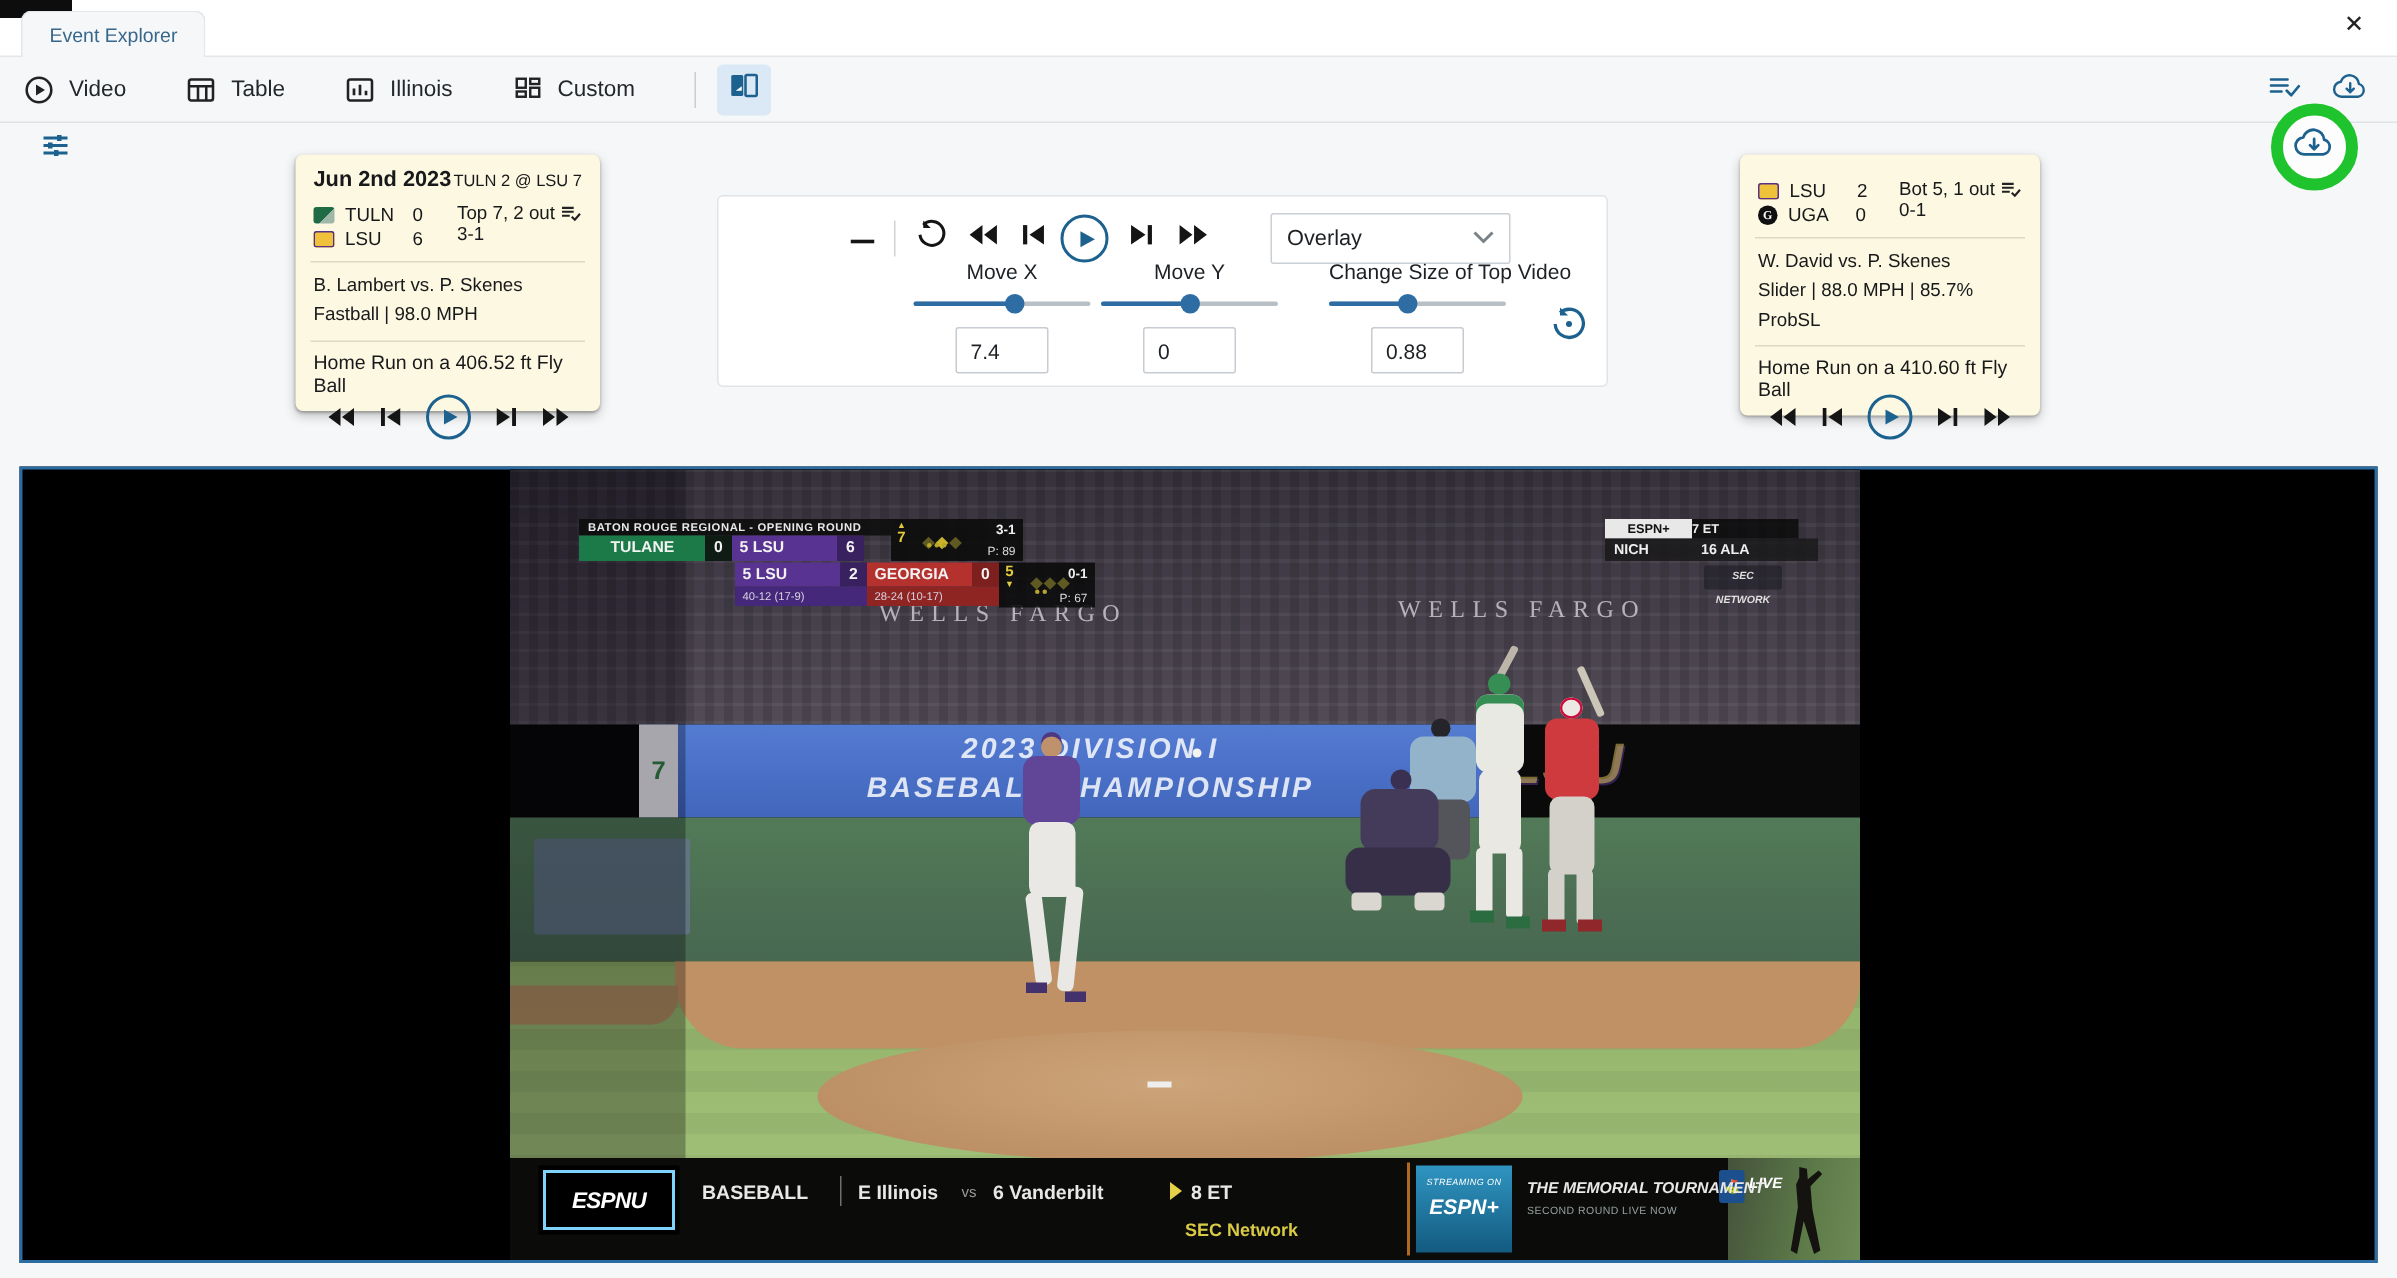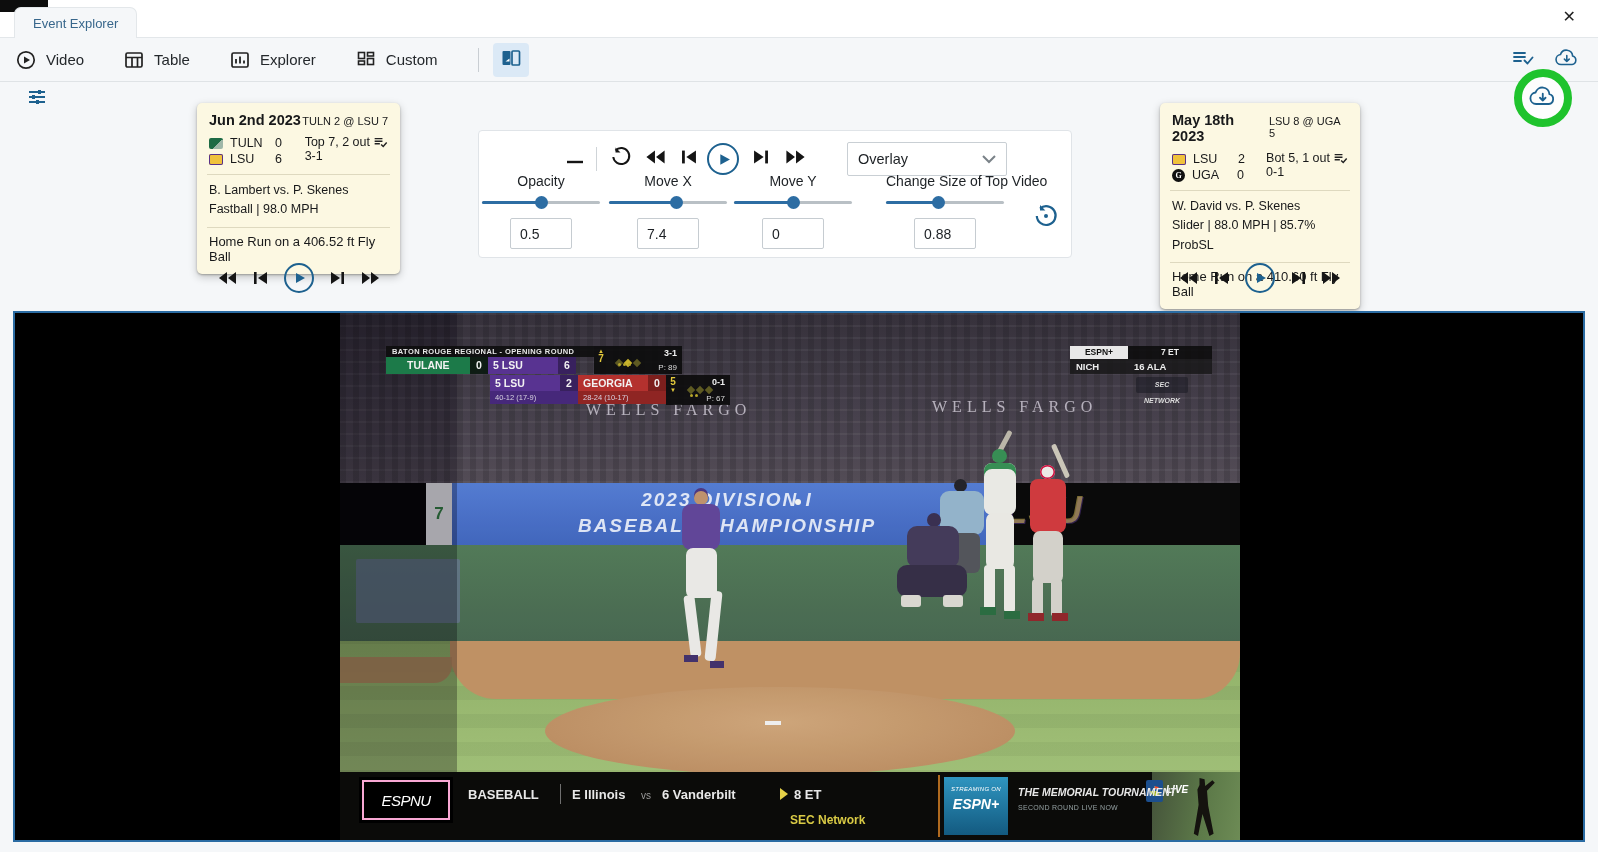--- a/index.html
+++ b/index.html
@@ -155,32 +155,32 @@
   .dots { position:absolute; left:24px; bottom:4px; }
   .dot { display:inline-block; width:3px; height:3px; border-radius:50%; background:#b7a62a; margin-right:2px; }
   .bug2 { left:150px; top:62px; }
   .bug-sub { display:flex; height:13px; line-height:13px; font-size:7.5px; color:#d8d2e2; }
   .s-lsu { width:88px; background:#46287a; padding-left:5px; }
   .s-uga { width:88px; background:#8f2523; padding-left:5px; }
   .bug2-side { left:176px; top:0; width:64px; height:30px; }
   .bug3 { left:730px; top:33px; }
   .bug3 .r1 { display:flex; height:13px; line-height:13px; font-size:8.5px; font-weight:bold; }
   .c-espnp { width:58px; background:#e8e8e8; color:#111; text-align:center; }
-  .c-time { width:84px; background:rgba(10,10,10,.85); color:#eee; text-align:center; }
+  .c-time { width:71px; background:rgba(10,10,10,.85); color:#eee; text-align:left; }
   .bug3 .r2 { display:flex; height:15px; line-height:15px; font-size:9.5px; font-weight:bold; color:#eee; }
   .c-nich { width:58px; background:rgba(22,22,22,.78); padding-left:6px; }
   .c-ala { width:84px; background:rgba(22,22,22,.78); padding-left:6px; }
   .sec-emblem { position:absolute; left:66px; top:31px; width:52px; height:16px; background:rgba(25,25,35,.55);
                 color:#ddd; font-size:7px; font-weight:bold; font-style:italic; text-align:center; line-height:16px; border-radius:2px; }
 
   
   .ticker { position:absolute; left:0; top:459px; width:900px; height:68px; background:#0b0b09; color:#e8e8e8; }
   .espnu-box { position:absolute; left:22px; top:8px; width:88px; height:40px; background:#000;
-               border:2px solid #f9a8d4; box-shadow:0 0 0 3px #000, inset 0 0 0 2px #000;
-               color:#fff; font-weight:normal; font-style:italic; font-size:15px; letter-spacing:-.5px;
+               border:2px solid #7dd3fc; box-shadow:0 0 0 3px #000, inset 0 0 0 2px #000;
+               color:#fff; font-weight:bold; font-style:italic; font-size:15px; letter-spacing:-.5px;
                display:flex; align-items:center; justify-content:center; }
   .tk-sport { position:absolute; left:128px; top:15px; font-size:13px; font-weight:bold; }
   .tk-bar { position:absolute; left:220px; top:12px; width:1px; height:20px; background:#6f6f6f; }
   .tk-away { position:absolute; left:232px; top:15px; font-size:13px; font-weight:bold; }
   .tk-vs { position:absolute; left:301px; top:18px; font-size:10px; color:#9a9a9a; }
   .tk-home { position:absolute; left:322px; top:15px; font-size:13px; font-weight:bold; }
   .tk-play { position:absolute; left:440px; top:16px; width:0; height:0; border-left:8px solid #e5d148;
              border-top:6px solid transparent; border-bottom:6px solid transparent; }
   .tk-time { position:absolute; left:454px; top:15px; font-size:13px; font-weight:bold; }
   .tk-net { position:absolute; left:450px; top:41px; font-size:12px; font-weight:bold; color:#d9ca45; }
@@ -236,21 +236,21 @@
       </span>
       <span>Table</span>
     </div>
     <div class="tb-item">
       <span>
         <svg width="20" height="20" viewBox="0 0 20 20">
             <rect x="2" y="3" width="16" height="14" rx="1.5" fill="none" stroke="#222" stroke-width="1.7"></rect>
             <path d="M6 13.5V9M10 13.5V6.5M14 13.5v-3" stroke="#222" stroke-width="1.8" fill="none"></path>
           </svg>
       </span>
-      <span>Explorer</span>
+      <span>Illinois</span>
     </div>
     <div class="tb-item">
       <span>
         <svg width="20" height="20" viewBox="0 0 20 20">
             <rect x="2.5" y="2.5" width="6" height="6" fill="none" stroke="#222" stroke-width="1.6"></rect>
             <rect x="11.5" y="2.5" width="6" height="3.5" fill="none" stroke="#222" stroke-width="1.6"></rect>
             <rect x="11.5" y="8.5" width="6" height="6" fill="none" stroke="#222" stroke-width="1.6"></rect>
             <rect x="2.5" y="11" width="6" height="3.5" fill="none" stroke="#222" stroke-width="1.6"></rect>
           </svg>
       </span>
@@ -387,29 +387,20 @@
             <path d="M1 1l8 6-8 6zM10 1l8 6-8 6z" fill="#151515"></path>
           </svg></span>
       <div class="mode-select">
         <span>Overlay</span>
         <span class="chev"><svg width="14" height="9" viewBox="0 0 14 9">
               <path d="M1 1l6 6 6-6" fill="none" stroke="#7a8288" stroke-width="2"></path>
             </svg></span>
       </div>
     </div>
 
-    <div class="slider-group sg-0">
-      <div class="slider-label">Opacity</div>
-      <div class="slider">
-        <div class="track"></div>
-          <div class="fill" style="width:50%"></div>
-          <div class="thumb" style="left:50%"></div>
-      </div>
-      <input class="slider-input" value="0.5" style="">
-    </div>
     <div class="slider-group sg-1">
       <div class="slider-label">Move X</div>
       <div class="slider">
         <div class="track"></div>
           <div class="fill" style="width:57%"></div>
           <div class="thumb" style="left:57%"></div>
       </div>
       <input class="slider-input" value="7.4" style="">
     </div>
     <div class="slider-group sg-2">
@@ -434,24 +425,20 @@
     <span class="panel-reset">
       <svg width="26" height="26" viewBox="0 0 26 26">
           <path d="M7 5.5A9.4 9.4 0 1 1 3.8 13" fill="none" stroke="#1d618f" stroke-width="2.2"></path>
           <path d="M7 2v5.4h5.4z" fill="#1d618f"></path>
           <circle cx="13" cy="13" r="2" fill="#1d618f"></circle>
         </svg>
     </span>
   </div>
 
   <div class="event-card" style="left:1160px;width:200px;">
-    <div class="card-head">
-      <span class="card-date">May 18th 2023</span>
-      <span class="card-matchup">LSU 8 @ UGA 5</span>
-    </div>
     <div class="card-mid">
       <div class="teams">
         <div class="team-row">
           <span class="logo logo-lsu"></span>
           <span class="team-abbr">LSU</span>
           <span class="team-score">2</span>
         </div>
         <div class="team-row">
           <span class="logo logo-uga">G</span>
           <span class="team-abbr">UGA</span>

